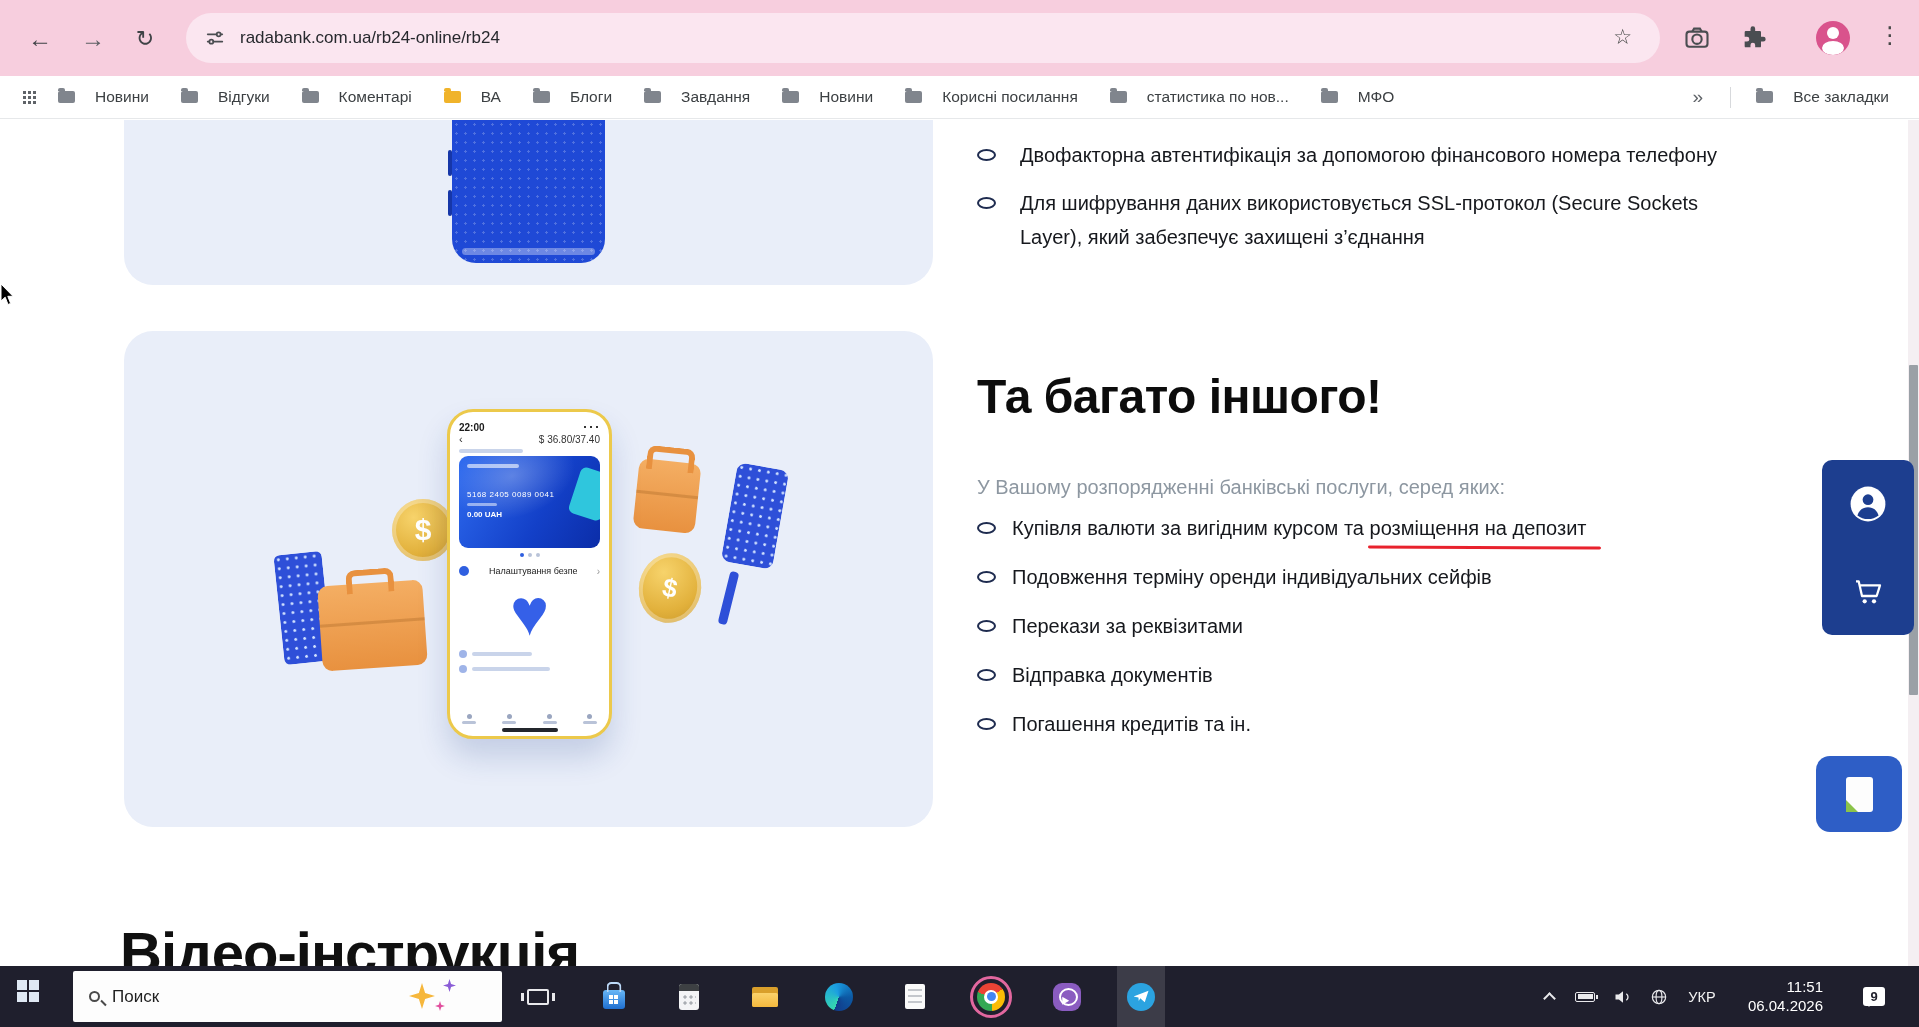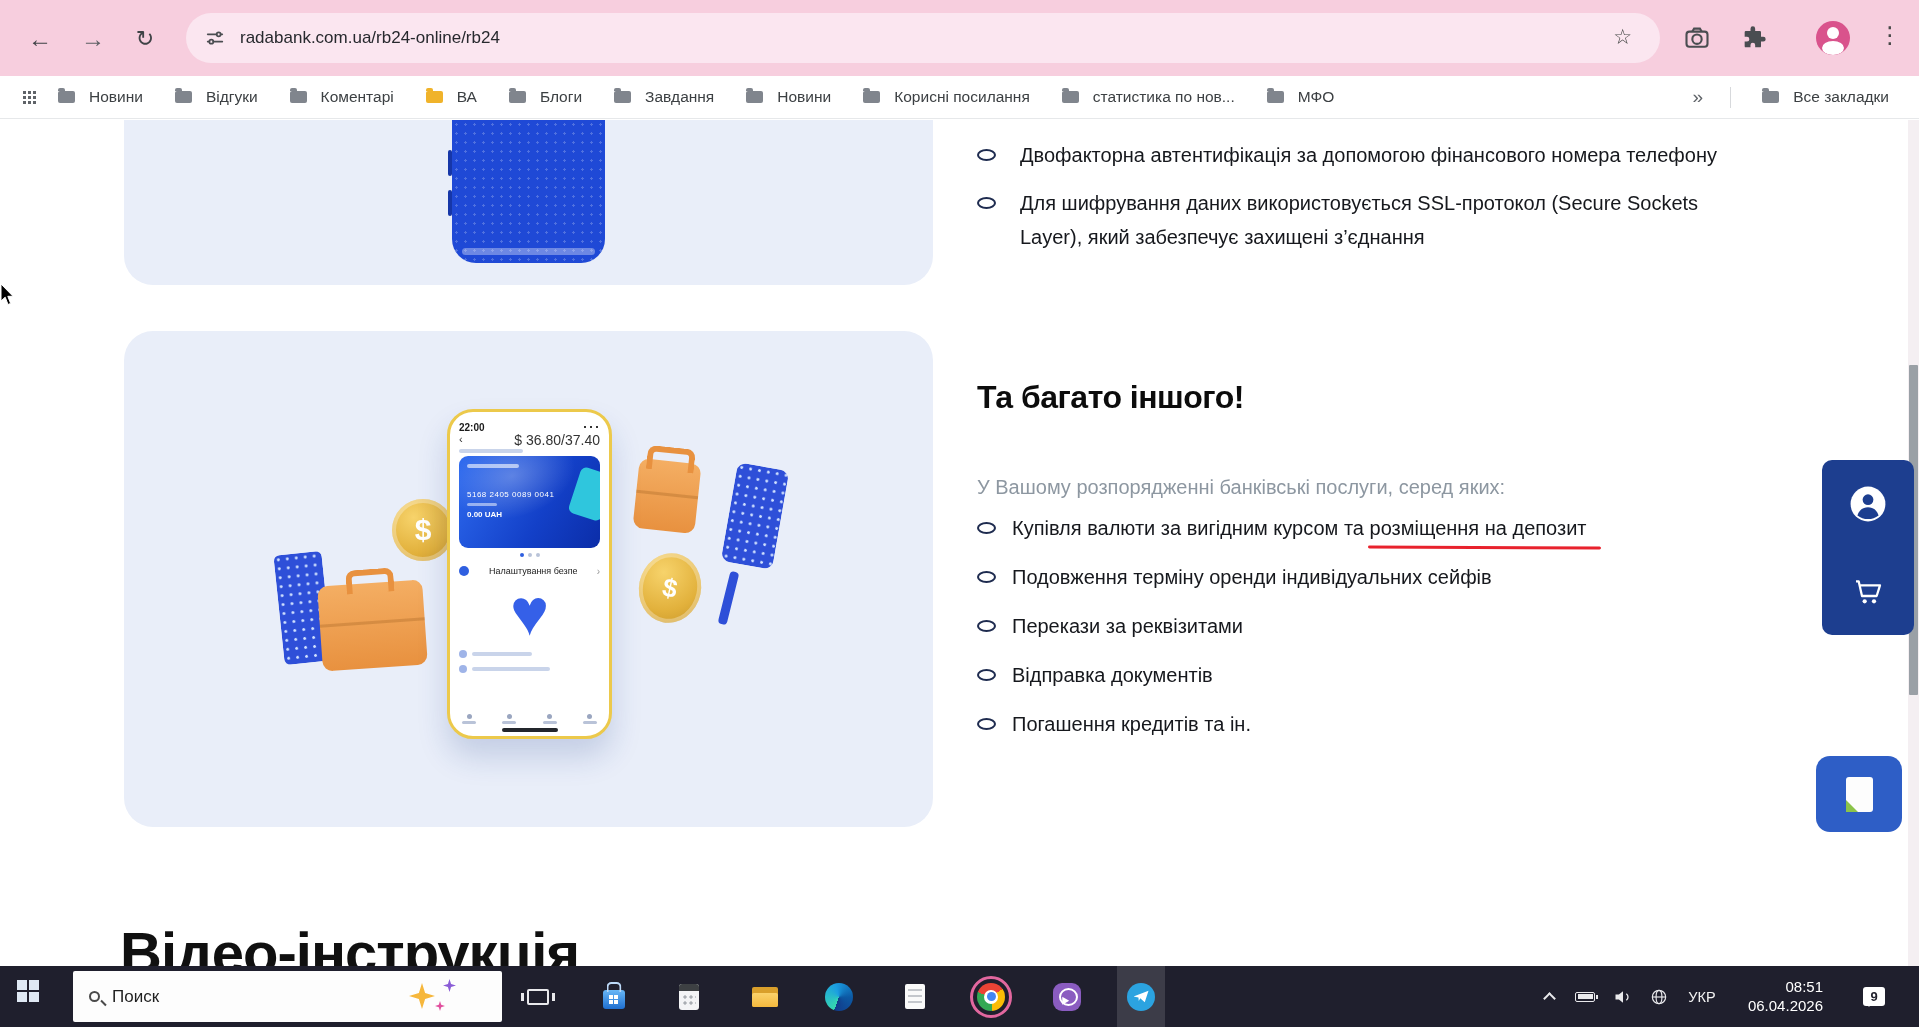--- a/index.html
+++ b/index.html
@@ -25,21 +25,21 @@
   .tb-avatar { left:1816px; top:21px; width:34px; height:34px; border-radius:50%; background:#d9538c; position:absolute; overflow:hidden; }
   .tb-avatar::before { content:""; position:absolute; left:11px; top:6px; width:12px; height:12px; border-radius:50%; background:#fff; }
   .tb-avatar::after { content:""; position:absolute; left:6px; top:20px; width:22px; height:14px; border-radius:50%; background:#fff; }
   .tb-menu { position:absolute; left:1878px; top:22px; font-size:23px; color:#454746; width:24px; text-align:center; }
 
   
   .bmbar { position:absolute; left:0; top:76px; width:1919px; height:43px; background:#fff;
            border-bottom:1px solid #e6e8ea; display:flex; align-items:center; }
   .appsgrid { width:14px; height:14px; margin:0 22px 0 22px; flex:none;
               background:radial-gradient(#5f6368 1.5px, transparent 1.7px) 0 0/5px 5px; }
-  .bm { display:flex; align-items:center; gap:14px; margin-right:32px; cursor:pointer; flex:none; }
+  .bm { display:flex; align-items:center; gap:20px; margin-right:32px; cursor:pointer; flex:none; }
   .fold { width:17px; height:12px; background:#80858d; border-radius:2px; position:relative; flex:none; }
   .fold::before { content:""; position:absolute; left:0; top:-3px; width:7px; height:3px; background:inherit; border-radius:2px 2px 0 0; }
   .fold.yellow { background:#f0b32a; }
   .bmlbl { font-size:15.5px; color:#3c4043; white-space:nowrap; }
   .bm-ovf { position:absolute; right:216px; font-size:19px; color:#5f6368; cursor:pointer; }
   .bm-div { position:absolute; right:188px; top:11px; width:1px; height:21px; background:#d7d9dc; }
   .allbm { position:absolute; right:30px; margin-right:0; }
 
   
   .page { position:absolute; left:0; top:120px; width:1919px; height:907px; background:#fff; }
@@ -86,21 +86,21 @@
   .coin-left { left:268px; top:168px; width:62px; height:62px; }
   .coin-right { left:515px; top:222px; width:62px; height:70px; transform:rotate(12deg); font-size:26px; }
 
   .phone { position:absolute; left:323px; top:78px; width:165px; height:330px; background:#fff;
            border:3px solid #ecc94b; border-radius:26px; box-shadow:0 18px 30px rgba(30,60,140,.18);
            padding:9px 9px 0 9px; overflow:hidden; }
   .p-status { display:flex; justify-content:space-between; align-items:center; font-size:10px; font-weight:bold; color:#1a1a1a; height:12px; }
   .p-dots { width:18px; height:4px; background:radial-gradient(#333 1.2px, transparent 1.4px) 0 0/6px 4px; }
   .p-sub { display:flex; justify-content:space-between; align-items:center; height:13px; }
   .p-back { font-size:11px; color:#333; line-height:11px; }
-  .p-rate { font-size:14px; color:#333; }
+  .p-rate { font-size:10px; color:#333; }
   .p-line { background:#c9d4ea; border-radius:2px; height:4px; width:64px; margin:3px 0; }
   .p-bluecard { position:relative; margin-top:3px; height:92px; border-radius:9px; overflow:hidden;
                 background:linear-gradient(120deg,#2e6bf0 0%, #1340c8 60%, #0b2da8 100%); padding:8px; }
   .p-bluecard::before { content:""; position:absolute; right:-8px; top:14px; width:34px; height:48px;
                 background:#2fc6dd; transform:rotate(18deg); border-radius:6px; }
   .p-bluecard::after { content:""; position:absolute; left:-12px; top:-22px; width:130px; height:84px;
                 background:radial-gradient(ellipse, rgba(255,255,255,.28), transparent 70%); transform:rotate(-15deg); }
   .pc-bar1 { width:52px; height:4px; background:rgba(255,255,255,.6); border-radius:2px; margin-bottom:22px; position:relative; z-index:1; }
   .pc-num { font-size:8px; color:#fff; letter-spacing:.5px; position:relative; z-index:1; }
   .pc-bar2 { width:30px; height:3px; background:rgba(255,255,255,.5); border-radius:2px; margin:4px 0; position:relative; z-index:1; }
@@ -117,21 +117,21 @@
   .p-ico2 { width:8px; height:8px; border-radius:50%; background:#9fb4e8; flex:none; }
   .w60 { width:60px; } .w78 { width:78px; }
   .p-nav { position:absolute; left:12px; right:12px; bottom:12px; display:flex; justify-content:space-between; }
   .p-navitem { display:flex; flex-direction:column; align-items:center; gap:2px; }
   .p-navitem .nd { width:5px; height:5px; border-radius:50%; background:#9aa6c0; }
   .p-navitem .nb { width:14px; height:3px; border-radius:2px; background:#b9c3d8; }
   .p-home { position:absolute; left:50%; bottom:4px; transform:translateX(-50%); width:56px; height:4px;
             border-radius:2px; background:#23262c; }
 
   
-  .h-more { position:absolute; left:977px; top:252px; font-size:32px; line-height:50px; font-weight:bold;
+  .h-more { position:absolute; left:977px; top:252px; font-size:48px; line-height:50px; font-weight:bold;
             color:#0c0c0c; letter-spacing:-.5px; }
   .sub-more { position:absolute; left:977px; top:356px; font-size:20px; color:#8d97a1; }
   .svclist { position:absolute; left:977px; top:391px; width:740px; list-style:none; }
   .svclist li { display:flex; align-items:center; gap:16px; height:34px; margin-bottom:15px;
                 font-size:20px; color:#16181d; }
   .u-red { position:relative; }
   .u-red::after { content:""; position:absolute; left:-2px; right:-14px; bottom:-10px; height:3px;
                 background:#e8222d; border-radius:2px; transform:rotate(.3deg); }
 
   .h-video { position:absolute; left:120px; top:799px; font-size:58px; font-weight:bold; color:#101010; letter-spacing:-1px; }
@@ -522,21 +522,21 @@
     </div>
     <div class="tk tray-net">
       <svg width="20" height="20" viewBox="0 0 24 24" stroke="#e9e9ec" fill="none" stroke-width="1.4">
           <circle cx="12" cy="12" r="8"></circle>
           <ellipse cx="12" cy="12" rx="3.5" ry="8"></ellipse>
           <path d="M4 12h16"></path>
         </svg>
     </div>
     <div class="tk tray-lang">УКР</div>
     <div class="clock">
-      <span style="display:block">08:51</span>
+      <span style="display:block">11:51</span>
       <span style="display:block">06.04.2026</span>
     </div>
     <div class="tk tray-notif">
       <span class="notif-ico">
           <span class="notif-num">9</span>
         </span>
     </div>
   </div>
 
 </div>

